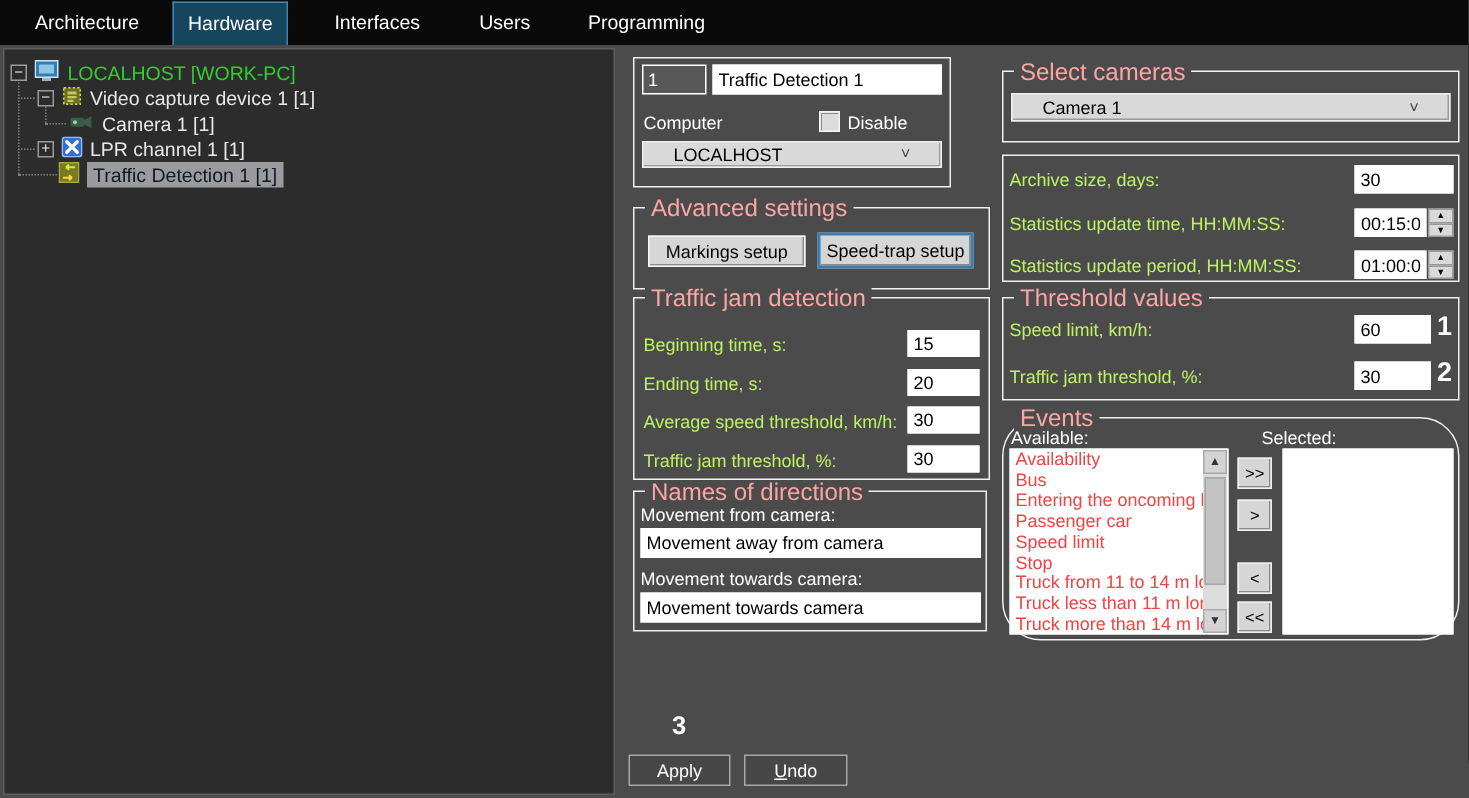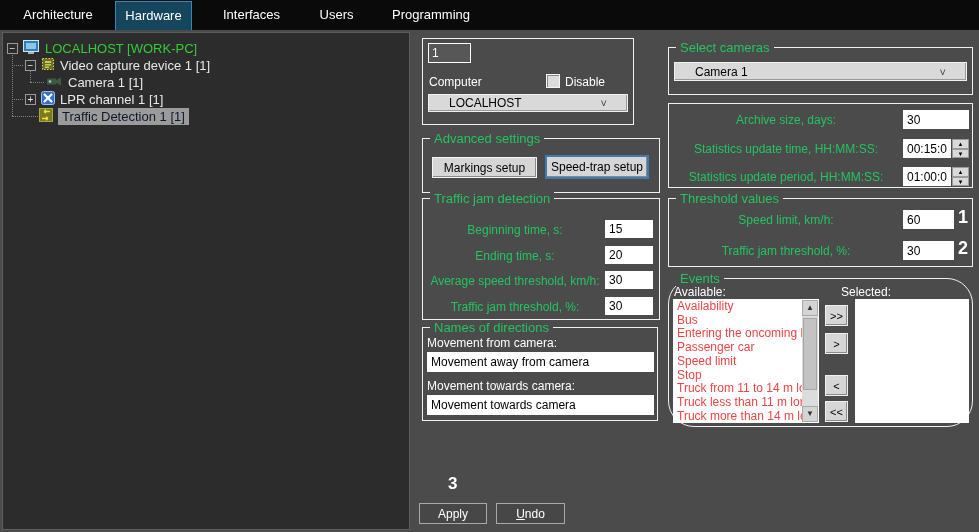--- a/index.html
+++ b/index.html
@@ -23,27 +23,27 @@
   .ticon{margin-right:5px;flex:none;display:inline-block;}
   .tlabel{color:#e8e8e8;}
   .tlabel.green{color:#33cc33;}
   .tlabel.sel{background:#9b9b9b;color:#0f172a;padding:1px 4px;}
   .conn{position:absolute;}
   .conn.v{border-left:1px dotted #808080;width:0;}
   .conn.h{border-top:1px dotted #808080;height:0;}
   
   .gb{position:absolute;border:1px solid #f0f0f0;}
   .gb>.legend{position:absolute;top:-8px;left:7px;background:#4b4b4b;padding:0 4px;
-              font-size:13px;color:#22c55e;white-space:nowrap;}
+              font-size:16px;color:#fca5a5;white-space:nowrap;}
   
   .winput{position:absolute;background:#fff;border:1px solid #fff;color:#000;
           font-family:"Liberation Sans",sans-serif;font-size:12px;padding:0 3px;}
   .idbox{background:#575757;color:#fff;}
   .lbl{position:absolute;color:#fff;font-size:12px;white-space:nowrap;}
-  .rlabel{position:absolute;color:#22c55e;font-size:12px;text-align:center;white-space:nowrap;}
+  .rlabel{position:absolute;color:#bef264;font-size:12px;text-align:left;white-space:nowrap;}
   .dd{position:absolute;background:#d9d9d9;border:1px solid #f0f0f0;color:#000;
       display:flex;align-items:center;padding:0 20px;font-size:12px;
       box-shadow:inset -1px -1px 0 #9a9a9a;}
   .dd .chev{margin-left:auto;color:#444;font-size:11px;line-height:8px;}
   .btn3d{position:absolute;background:#d6d6d6;border:1px solid #f5f5f5;color:#000;
          font-size:12px;text-align:center;box-shadow:inset -1px -1px 0 #8a8a8a;
          display:flex;align-items:center;justify-content:center;cursor:default;}
   .btn3d.focus{border:2px solid #3e7cb0;}
   .darkbtn{position:absolute;background:#474747;border:1px solid #a8a8a8;color:#fff;
            font-size:12px;display:flex;align-items:center;justify-content:center;cursor:default;}
@@ -142,20 +142,21 @@
             <path d="M11 3.5 H5 M5 3.5 L7 1.8 M5 3.5 L7 5.2" stroke="#d8e84a" stroke-width="1.4" fill="none"></path>
             <path d="M3 10.5 H9 M9 10.5 L7 8.8 M9 10.5 L7 12.2" stroke="#ffd34a" stroke-width="1.4" fill="none"></path>
           </svg>
       </span>
       <span class="tlabel sel">Traffic Detection 1 [1]</span>
     </div>
   </div>
 
   <div class="gb" style="left:422px;top:38px;width:212px;height:87px;">
     <input class="winput idbox" style="left: 5px; top: 4px; width: 43px; height: 20px;" readonly="" value="1">
+    <input class="winput" style="left: 52px; top: 4px; width: 153px; height: 20px;" value="Traffic Detection 1">
     <span class="lbl" style="left:6px;top:36px;">Computer</span>
     <span class="cb" style="left:123px;top:35px;"></span>
     <span class="lbl" style="left:142px;top:36px;">Disable</span>
     <div class="dd" style="left:5px;top:55px;width:200px;height:18px;">
       <span>LOCALHOST</span>
       <span class="chev">˅</span>
     </div>
   </div>
 
   <div class="gb" style="left:422px;top:138px;width:238px;height:55px;">

